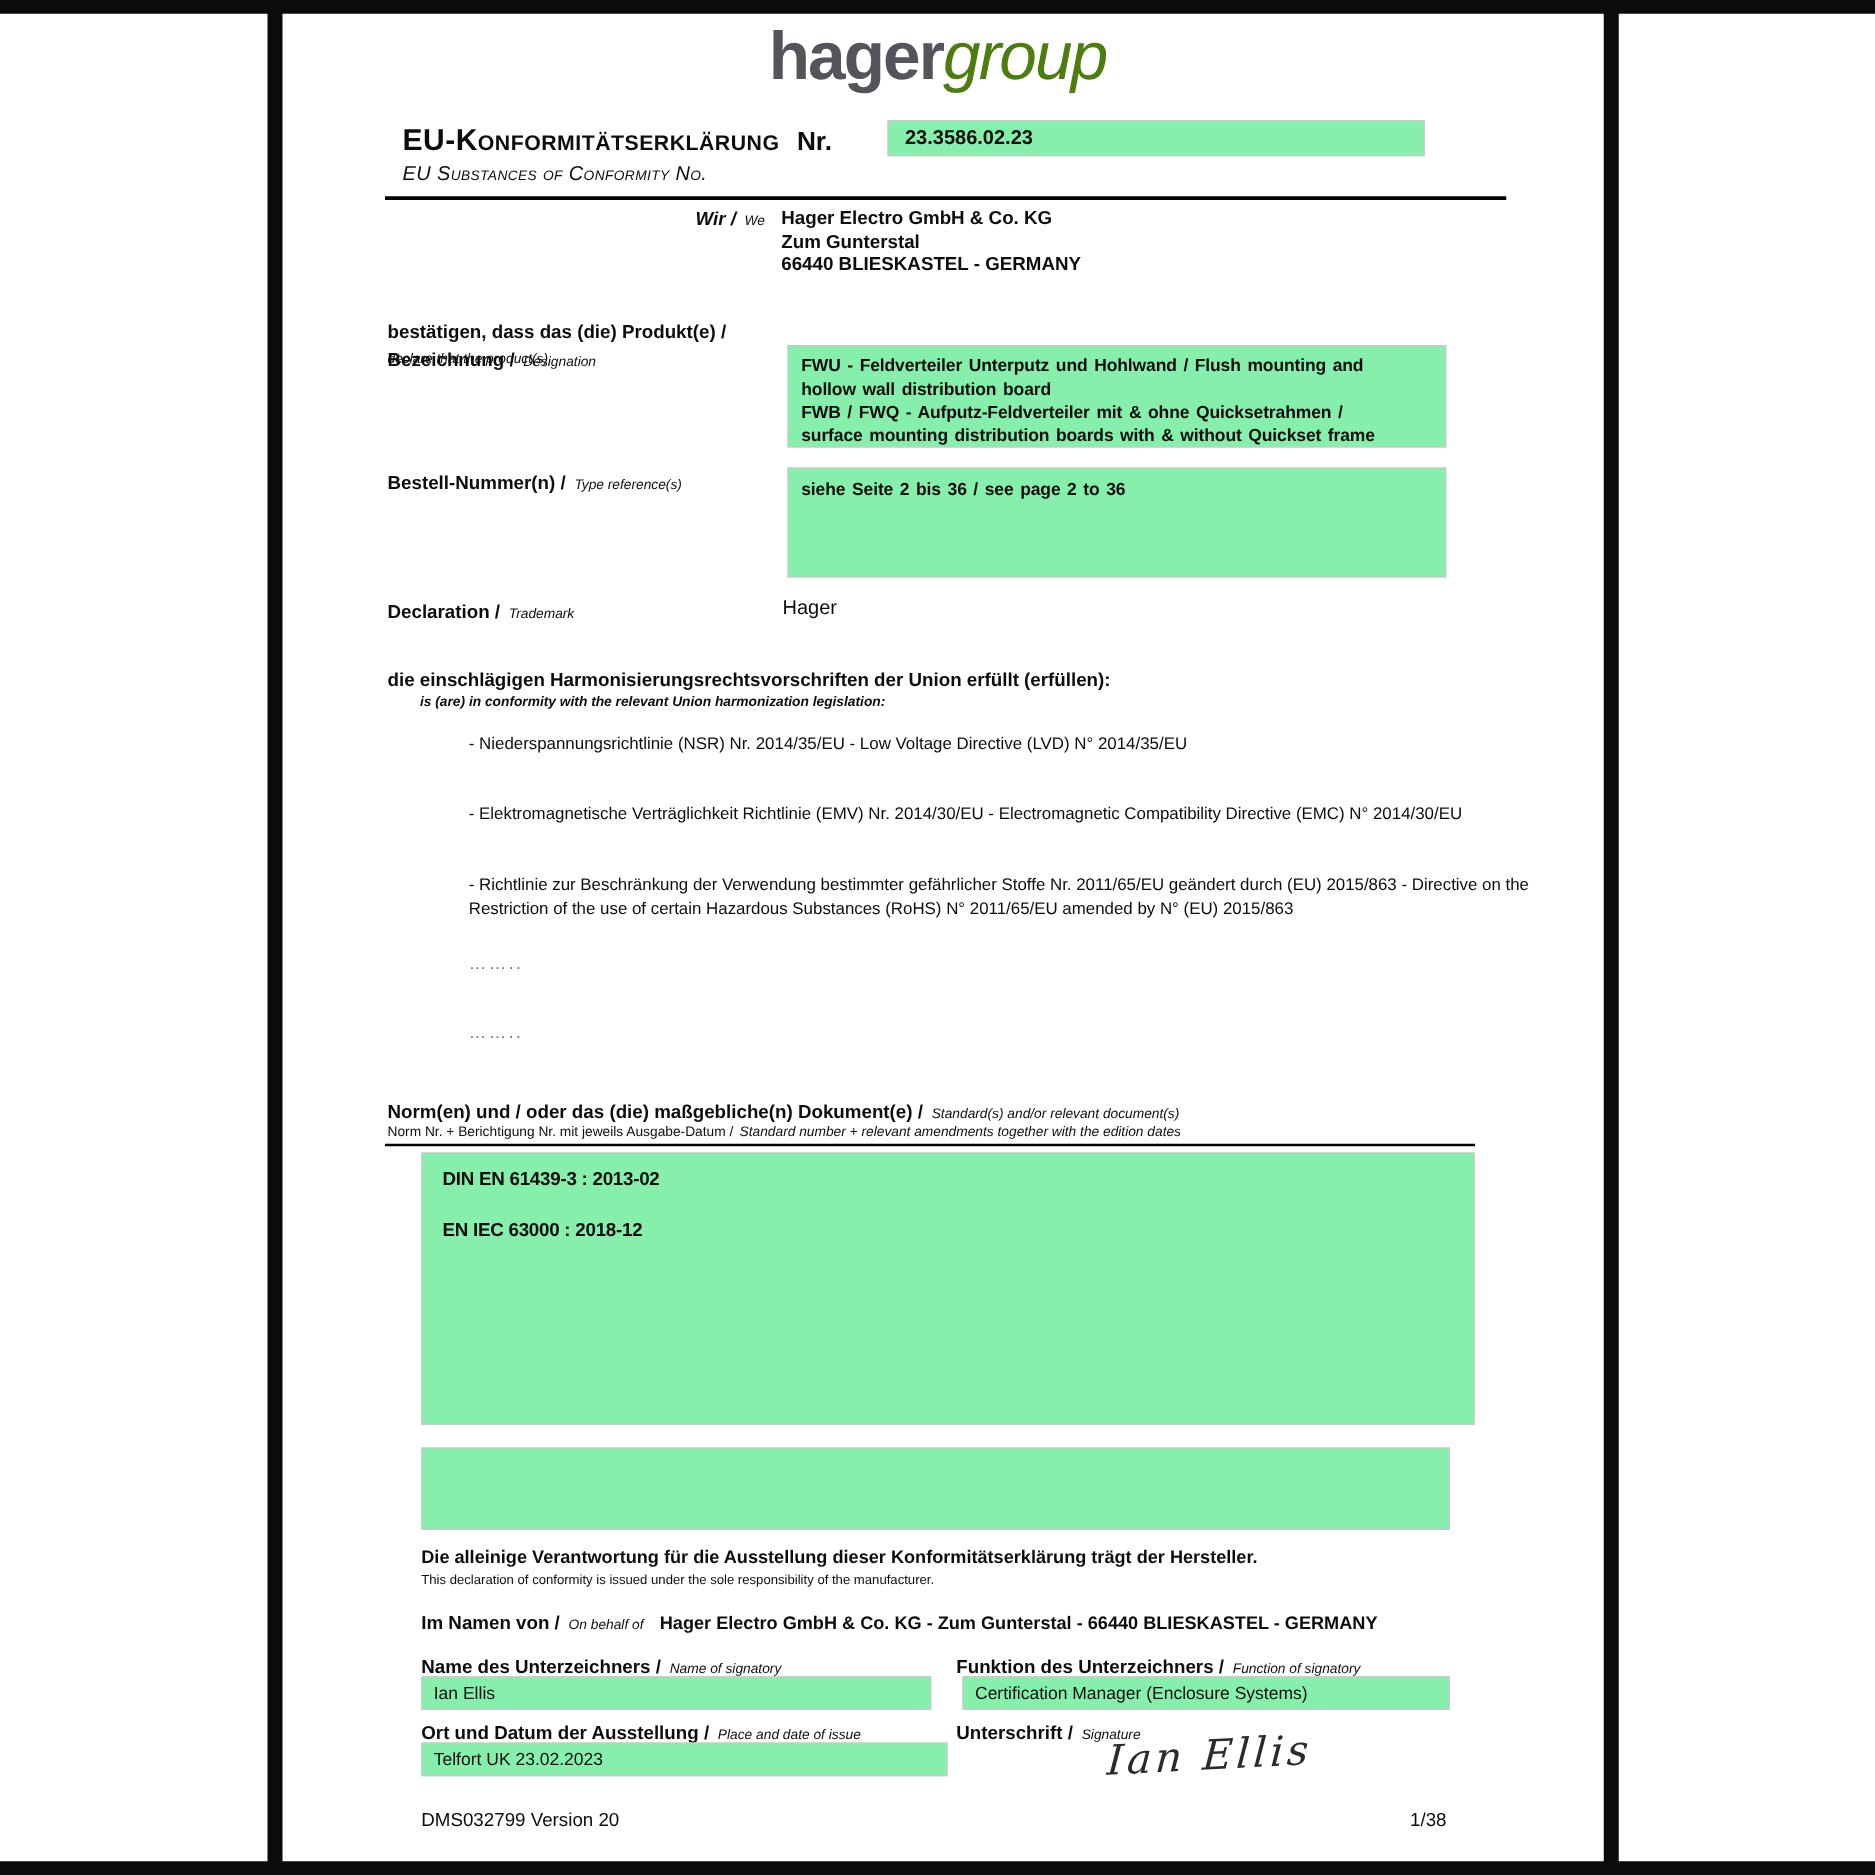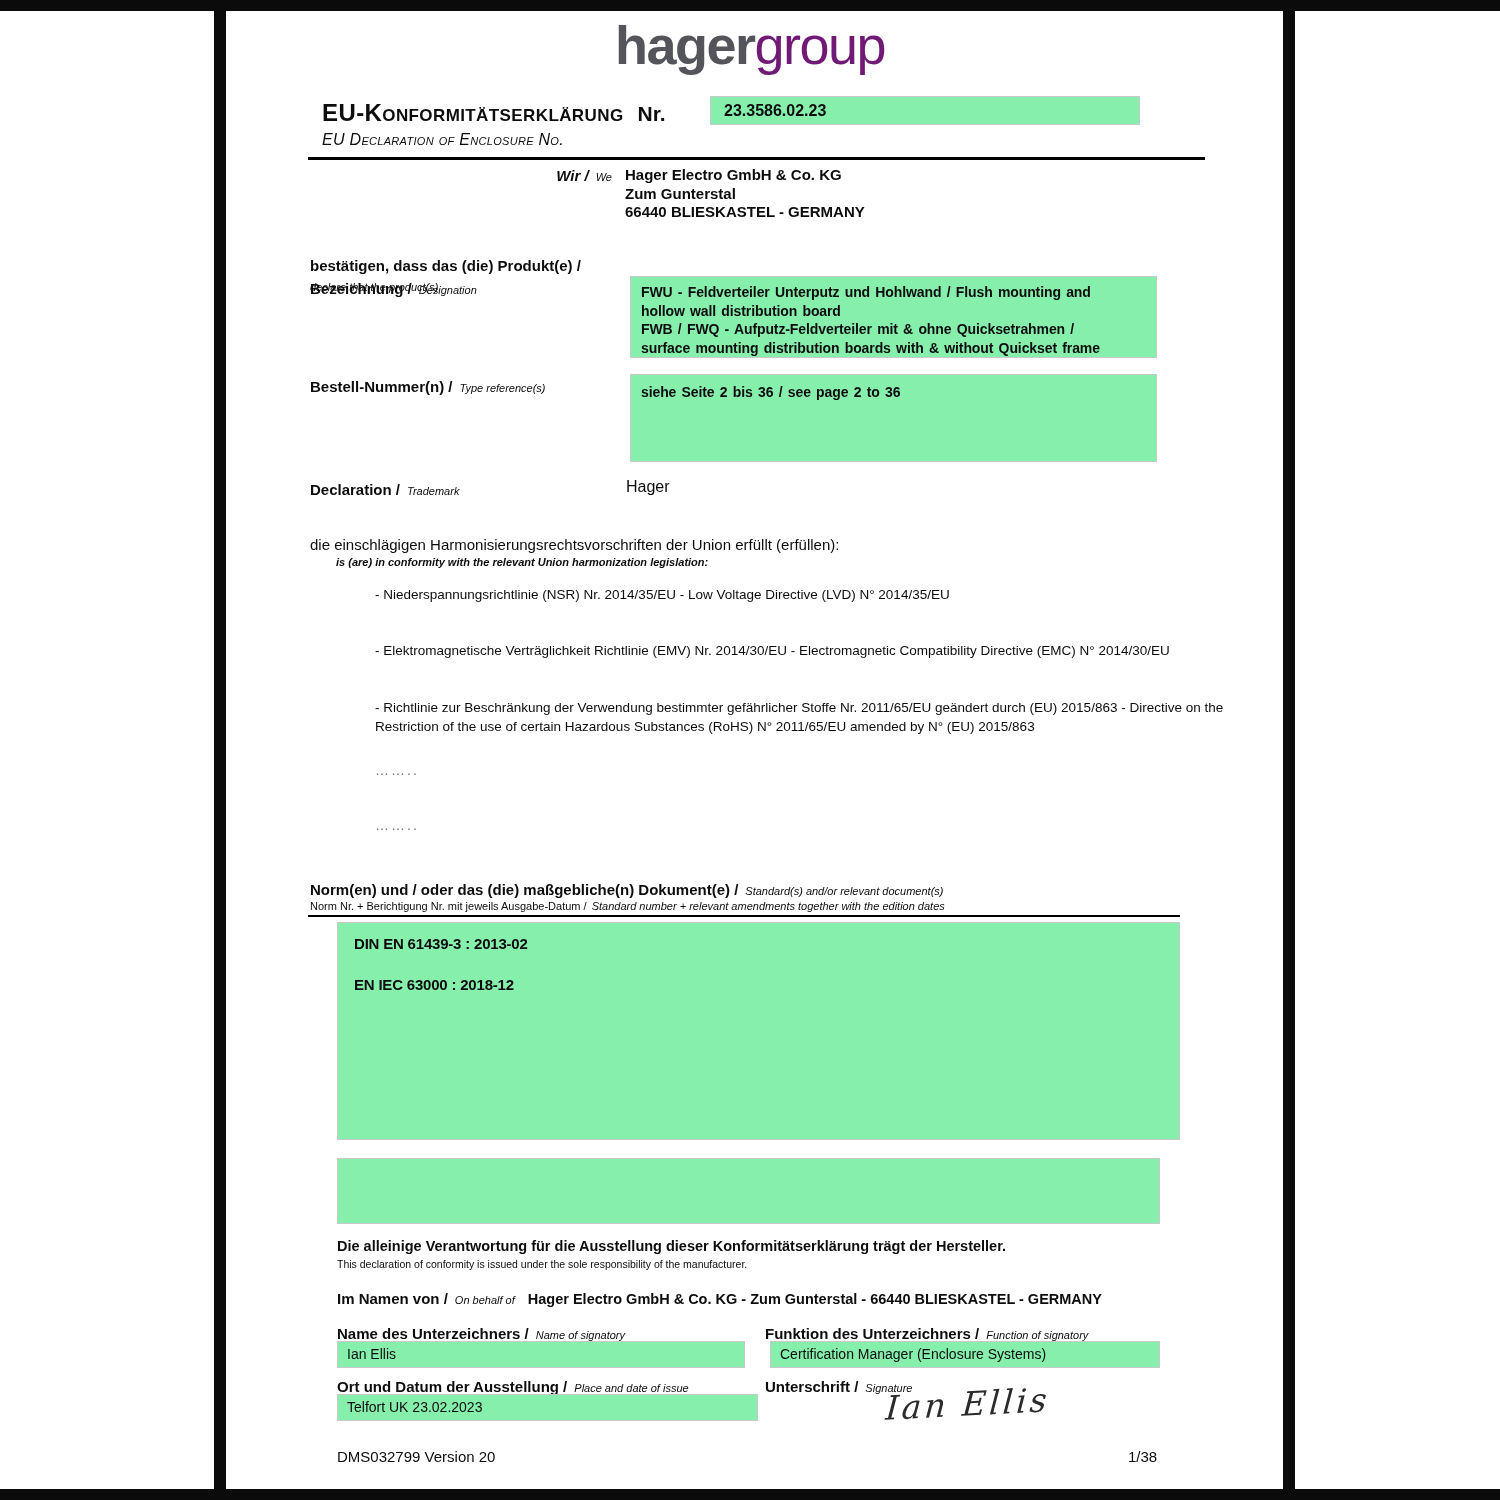--- a/index.html
+++ b/index.html
@@ -8,34 +8,34 @@
   .bar{position:absolute;background:#0b0b0b;}
   .rule{position:absolute;background:#000;}
   .box{position:absolute;border:1px solid #c9c9c9;background:#86efac;box-sizing:border-box;}
   .bi{position:absolute;display:flex;align-items:baseline;gap:7px;white-space:nowrap;}
   .de{font-weight:700;font-size:15px;}
   .en{font-style:italic;font-size:11px;font-weight:400;}
   .en-b{font-style:italic;font-size:11px;font-weight:700;}
   .it{font-style:italic;}
   .logo{position:absolute;left:0;right:0;top:18px;text-align:center;font-size:54px;letter-spacing:-1.5px;line-height:1;}
   .logo-bold{font-weight:700;color:#54555a;}
-  .logo-light{font-weight:400;color:#701a75;}
+  .logo-light{font-weight:400;color:#4d7c0f;font-style:italic;}
   .title-row{position:absolute;left:322px;top:99px;display:flex;align-items:baseline;gap:14px;}
   .title-de{font-weight:700;font-size:24px;font-variant:small-caps;letter-spacing:.4px;}
   .title-nr{font-weight:700;font-size:21px;}
   .decl-box{left:710px;top:96px;width:430px;height:29px;}
   .decl-num{display:block;font-weight:700;font-size:16px;line-height:27px;padding-left:13px;}
   .title-en{position:absolute;left:322px;top:131px;font-style:italic;font-variant:small-caps;font-size:16px;letter-spacing:.3px;}
   .company{position:absolute;left:625px;top:166px;font-weight:700;font-size:15px;line-height:18.5px;}
   .desig-box{left:630px;top:276px;width:527px;height:82px;padding:6px 10px;}
   .desig-line{font-weight:700;font-size:14px;line-height:18.5px;letter-spacing:-.1px;word-spacing:1.5px;}
   .type-box{left:630px;top:374px;width:527px;height:88px;padding:8px 10px;}
   .type-val{font-weight:700;font-size:14px;letter-spacing:-.1px;word-spacing:1.5px;}
   .tm-val{position:absolute;left:626px;top:478px;font-size:16px;}
-  .conf-h-de{position:absolute;left:310px;top:536px;font-weight:400;font-size:15px;}
+  .conf-h-de{position:absolute;left:310px;top:536px;font-weight:700;font-size:15px;}
   .conf-h-en{position:absolute;left:336px;top:556px;}
   .dir{position:absolute;font-size:13.5px;line-height:19px;}
   .dots{position:absolute;color:#707070;font-size:14px;letter-spacing:2px;}
   .norm-sub{position:absolute;left:310px;top:900px;font-size:11px;display:flex;gap:5px;align-items:baseline;white-space:nowrap;text-align:center;}
   .std-box{left:337px;top:922px;width:843px;height:218px;padding:12px 16px;}
   .std-item{font-weight:700;font-size:15px;letter-spacing:-.2px;}
   .std-item + .std-item{margin-top:24px;}
   .empty-box{left:337px;top:1158px;width:823px;height:66px;}
   .resp-de{position:absolute;left:337px;top:1238px;font-weight:700;font-size:14.5px;}
   .resp-en{position:absolute;left:337px;top:1258px;font-size:10.5px;}
@@ -60,21 +60,21 @@
 
   <div class="logo"><span class="logo-bold">hager</span><span class="logo-light">group</span></div>
 
   <div class="title-row">
     <span class="title-de">EU-Konformitätserklärung</span>
     <span class="title-nr">Nr.</span>
   </div>
   <div class="box decl-box">
     <span class="decl-num">23.3586.02.23</span>
   </div>
-  <div class="title-en">EU Declaration of Enclosure No.</div>
+  <div class="title-en">EU Substances of Conformity No.</div>
 
   <div class="rule" style="left:308px;top:157px;width:897px;height:3px;"></div>
 
   <div class="bi" style="left:440px;top:167px;width:172px;justify-content:flex-end;">
     <span class="de it">Wir /</span>
     <span class="en">We</span>
   </div>
   <div class="company">
     <div>Hager Electro GmbH &amp; Co. KG</div>
     <div>Zum Gunterstal</div>

